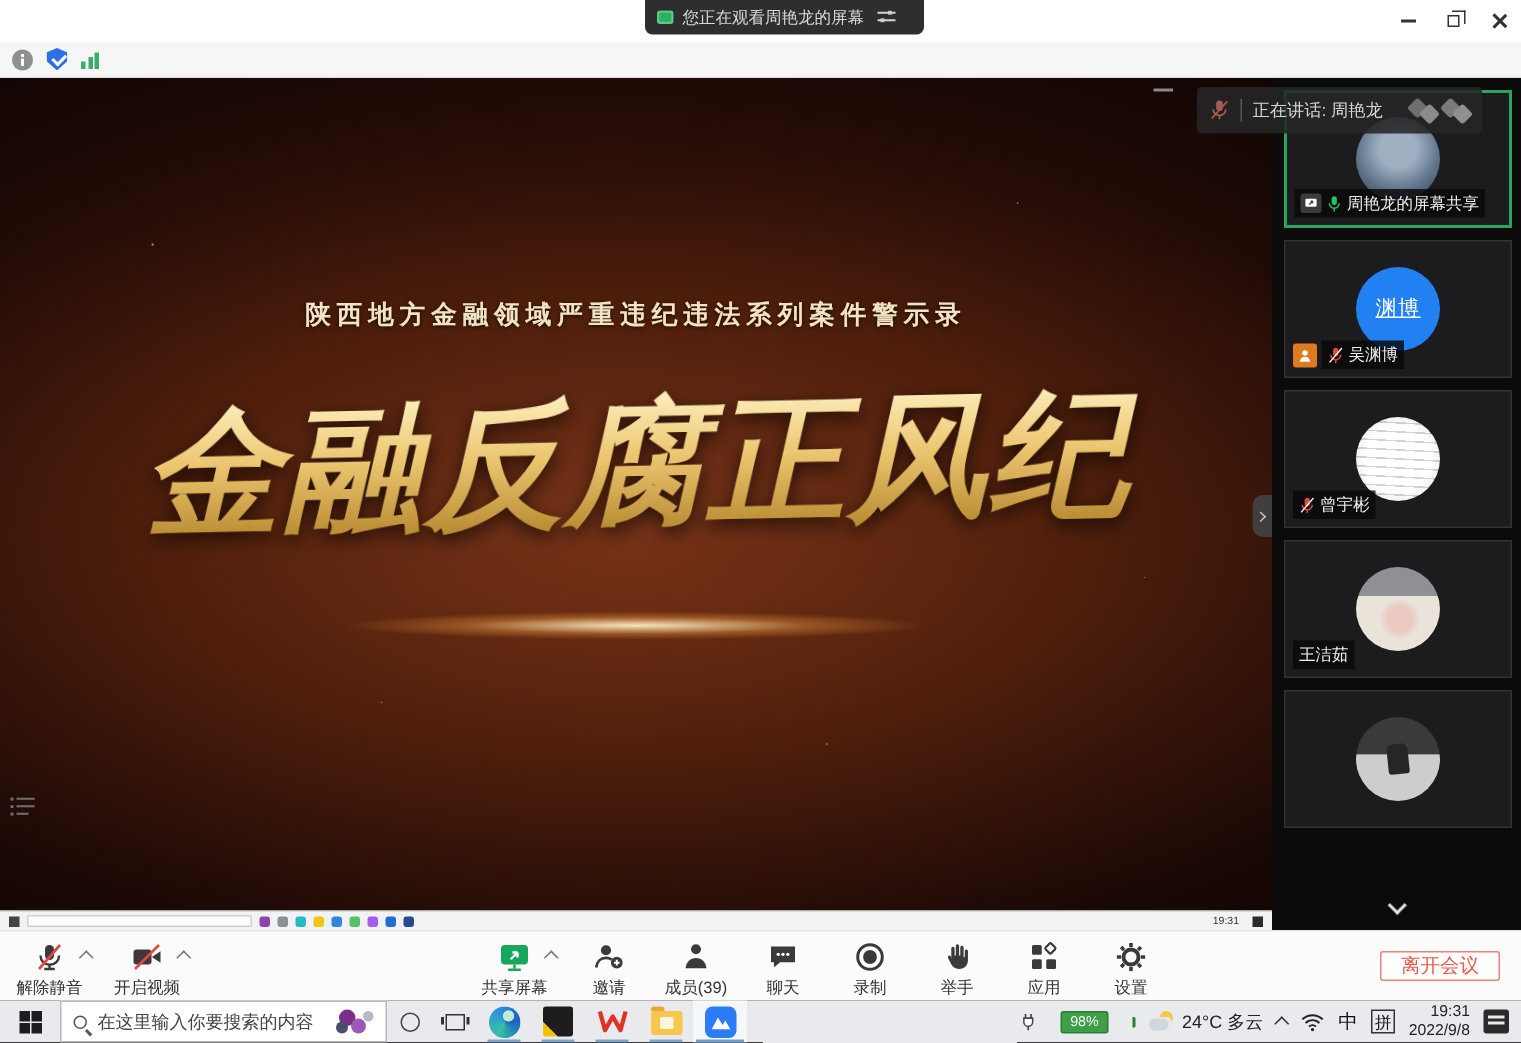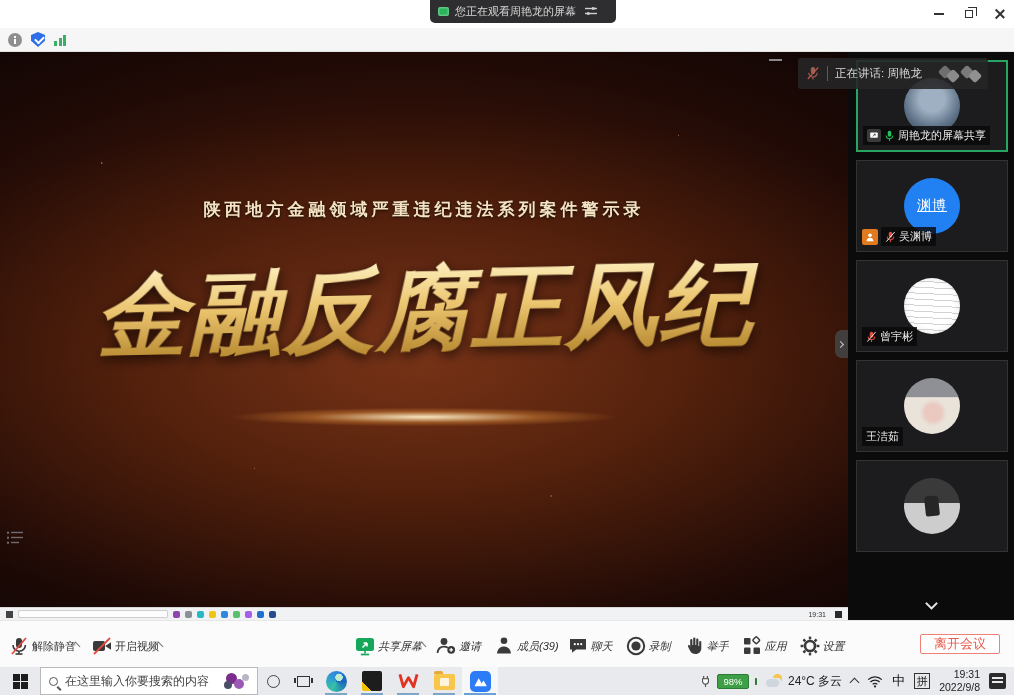--- a/index.html
+++ b/index.html
@@ -124,26 +124,26 @@
   .mobile-badge { width:16px; height:16px; background:#e07a1f; border-radius:2px; display:flex; align-items:center; justify-content:center; }
   .scroll-down { position:absolute; left:50%; transform:translateX(-50%); bottom:8px; z-index:4;
     width:18px; height:14px; display:flex; align-items:center; justify-content:center; }
   .scroll-down i{ width:9px; height:9px; border-right:2px solid #e8e8e8; border-bottom:2px solid #e8e8e8; transform:rotate(45deg); margin-top:-4px;
     filter:drop-shadow(0 1px 1px rgba(0,0,0,.8));}
 
   
   .meetbar { height:47px; background:#fbfbfb; border-top:1px solid #e7e7e7; display:flex;
     align-items:center; padding:0 14px 0 8px; flex:none; }
   .tool-wrap { display:flex; align-items:flex-start; }
-  .tool { display:flex; flex-direction:row; align-items:center; gap:2px; min-width:50px; padding-top:4px; }
+  .tool { display:flex; flex-direction:column; align-items:center; gap:2px; min-width:50px; padding-top:4px; }
   .tool-label { font-size:11px; color:#333; white-space:nowrap; }
   .chev-up { width:7px; height:7px; border-left:1.5px solid #777; border-top:1.5px solid #777;
     transform:rotate(45deg); margin:12px 2px 0 -4px; }
   .group-left { display:flex; gap:10px; }
-  .group-center { display:flex; gap:8px; margin-left:190px;font-style:italic; }
+  .group-center { display:flex; gap:8px; margin-left:190px; }
   .leave-btn { margin-left:auto; border:1px solid #ee8078; color:#e9584a; background:#fff;
     font-size:13px; padding:0 13px; border-radius:2px; white-space:nowrap; }
 
   
   .taskbar { height:28px; background:#e9eaee; display:flex; align-items:center; flex:none; }
   .tb-start { width:40px; height:28px; display:flex; align-items:center; justify-content:center; }
   .win-logo { display:grid; grid-template-columns:7px 7px; grid-template-rows:7px 7px; gap:1px; }
   .win-logo i { background:#1d1d1d; display:block; }
   .tb-search { width:218px; height:28px; background:#fff; border:1px solid #b9b9b9; display:flex;
     align-items:center; padding:0 8px; gap:7px; }
@@ -168,21 +168,21 @@
   .tb-app.active::after { left:2px; right:2px; background:#6ba2d6; }
   .edge-ic { width:21px; height:21px; border-radius:50%;
     background:radial-gradient(circle at 62% 30%, #bdeccf 0 18%, transparent 20%),
     conic-gradient(from 210deg, #35c2a4, #2f8fe0 35%, #1b62c0 65%, #35c2a4);}
   .dark-ic { width:20px; height:20px; background:linear-gradient(45deg,#f4c300 24%,#1d1d1d 25%); border-radius:2px;}
   .folder-ic { width:21px; height:16px; background:#f7c64a; border-radius:2px; position:relative; margin-top:2px;}
   .folder-ic::before{ content:''; position:absolute; left:0; top:-3px; width:9px; height:3px; background:#e8a93c; border-radius:2px 2px 0 0;}
   .folder-ic::after{ content:''; position:absolute; left:6px; top:4px; width:9px; height:8px; background:#fdf4de; border-radius:1px;}
   .meeting-ic { width:21px; height:21px; background:#2b7cf6; border-radius:5px; display:flex; align-items:center; justify-content:center;}
   .tb-tray { margin-left:auto; display:flex; align-items:center; gap:9px; padding-right:8px; }
-  .battery { display:flex; align-items:center; gap:6px; }
+  .battery { display:flex; align-items:center; gap:16px; }
   .bat-body { width:32px; height:15px; background:#3f9f46; border:1px solid #2d7c35; border-radius:2px;
     color:#fff; font-size:9.5px; display:flex; align-items:center; justify-content:center; }
   .bat-tip { width:2px; height:7px; background:#2d7c35; border-radius:0 1px 1px 0;}
   .weather { display:flex; align-items:center; gap:4px; }
   .weather-ic { position:relative; width:18px; height:14px; }
   .weather-ic::before{ content:''; position:absolute; left:7px; top:0; width:9px; height:9px; border-radius:50%; background:#f7c64a;}
   .weather-ic::after{ content:''; position:absolute; left:0; top:5px; width:13px; height:8px; border-radius:6px; background:#cfd6de; box-shadow:3px -2px 0 -1px #e3e8ee;}
   .weather-text { font-size:12px; color:#222; white-space:nowrap;}
   .tray-chev { width:7px; height:7px; border-left:1.5px solid #333; border-top:1.5px solid #333; transform:rotate(45deg); margin-top:3px;}
   .ime-lang { font-size:13px; color:#111; }

